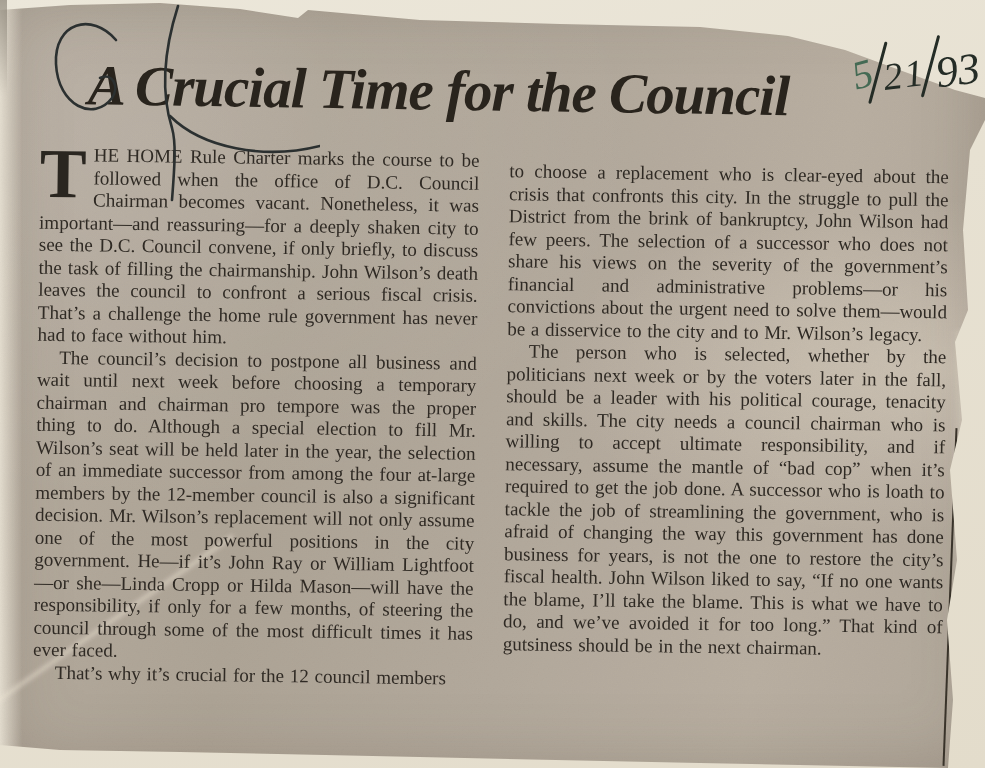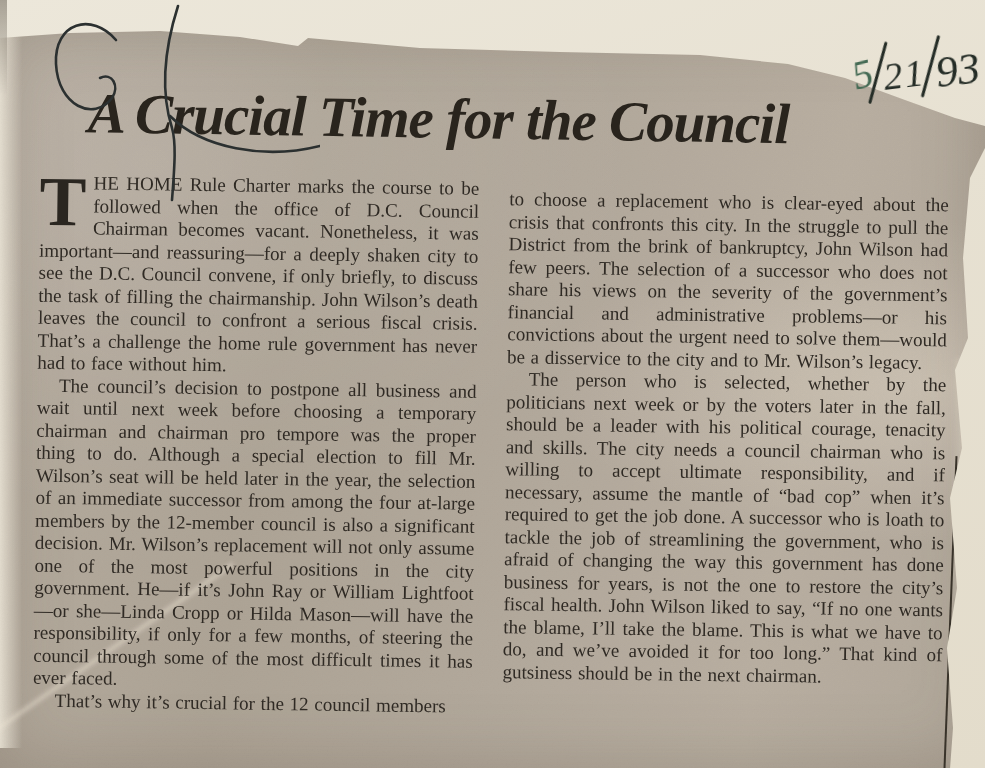--- a/index.html
+++ b/index.html
@@ -15,21 +15,20 @@
       0px 10px,70px 5px,160px 3px,240px 9px,298px 18px,308px 10px,
       420px 20px,560px 24px,700px 27px,788px 36px,845px 50px,905px 72px,
       955px 90px,985px 98px,985px 120px,970px 150px,963px 230px,968px 310px,
       955px 342px,962px 420px,950px 470px,957px 560px,947px 620px,953px 700px,
       948px 768px,700px 763px,420px 757px,180px 752px,60px 750px,0px 745px);
     background:
       radial-gradient(ellipse at 15% 18%, rgba(255,255,255,0.10), transparent 42%),
       radial-gradient(ellipse at 96% 48%, rgba(242,232,216,0.35), transparent 30%),
       linear-gradient(100deg,#b6ac9f 0%,#aea496 30%,#b3a99c 55%,#b9afa1 78%,#b1a79a 100%);
     box-shadow:inset 0 0 70px rgba(90,80,65,0.28);
-    margin-top:28px;
   }
   .tear-left{
     position:absolute;left:0;top:6px;bottom:20px;width:26px;
     background:linear-gradient(90deg,rgba(238,232,218,0.85),rgba(238,232,218,0) 85%);
   }
   .crease-bl{
     position:absolute;left:-40px;top:620px;width:300px;height:4px;
     background:rgba(238,230,214,0.55);transform:rotate(-35deg);filter:blur(2px);
   }
   .crease-right{

